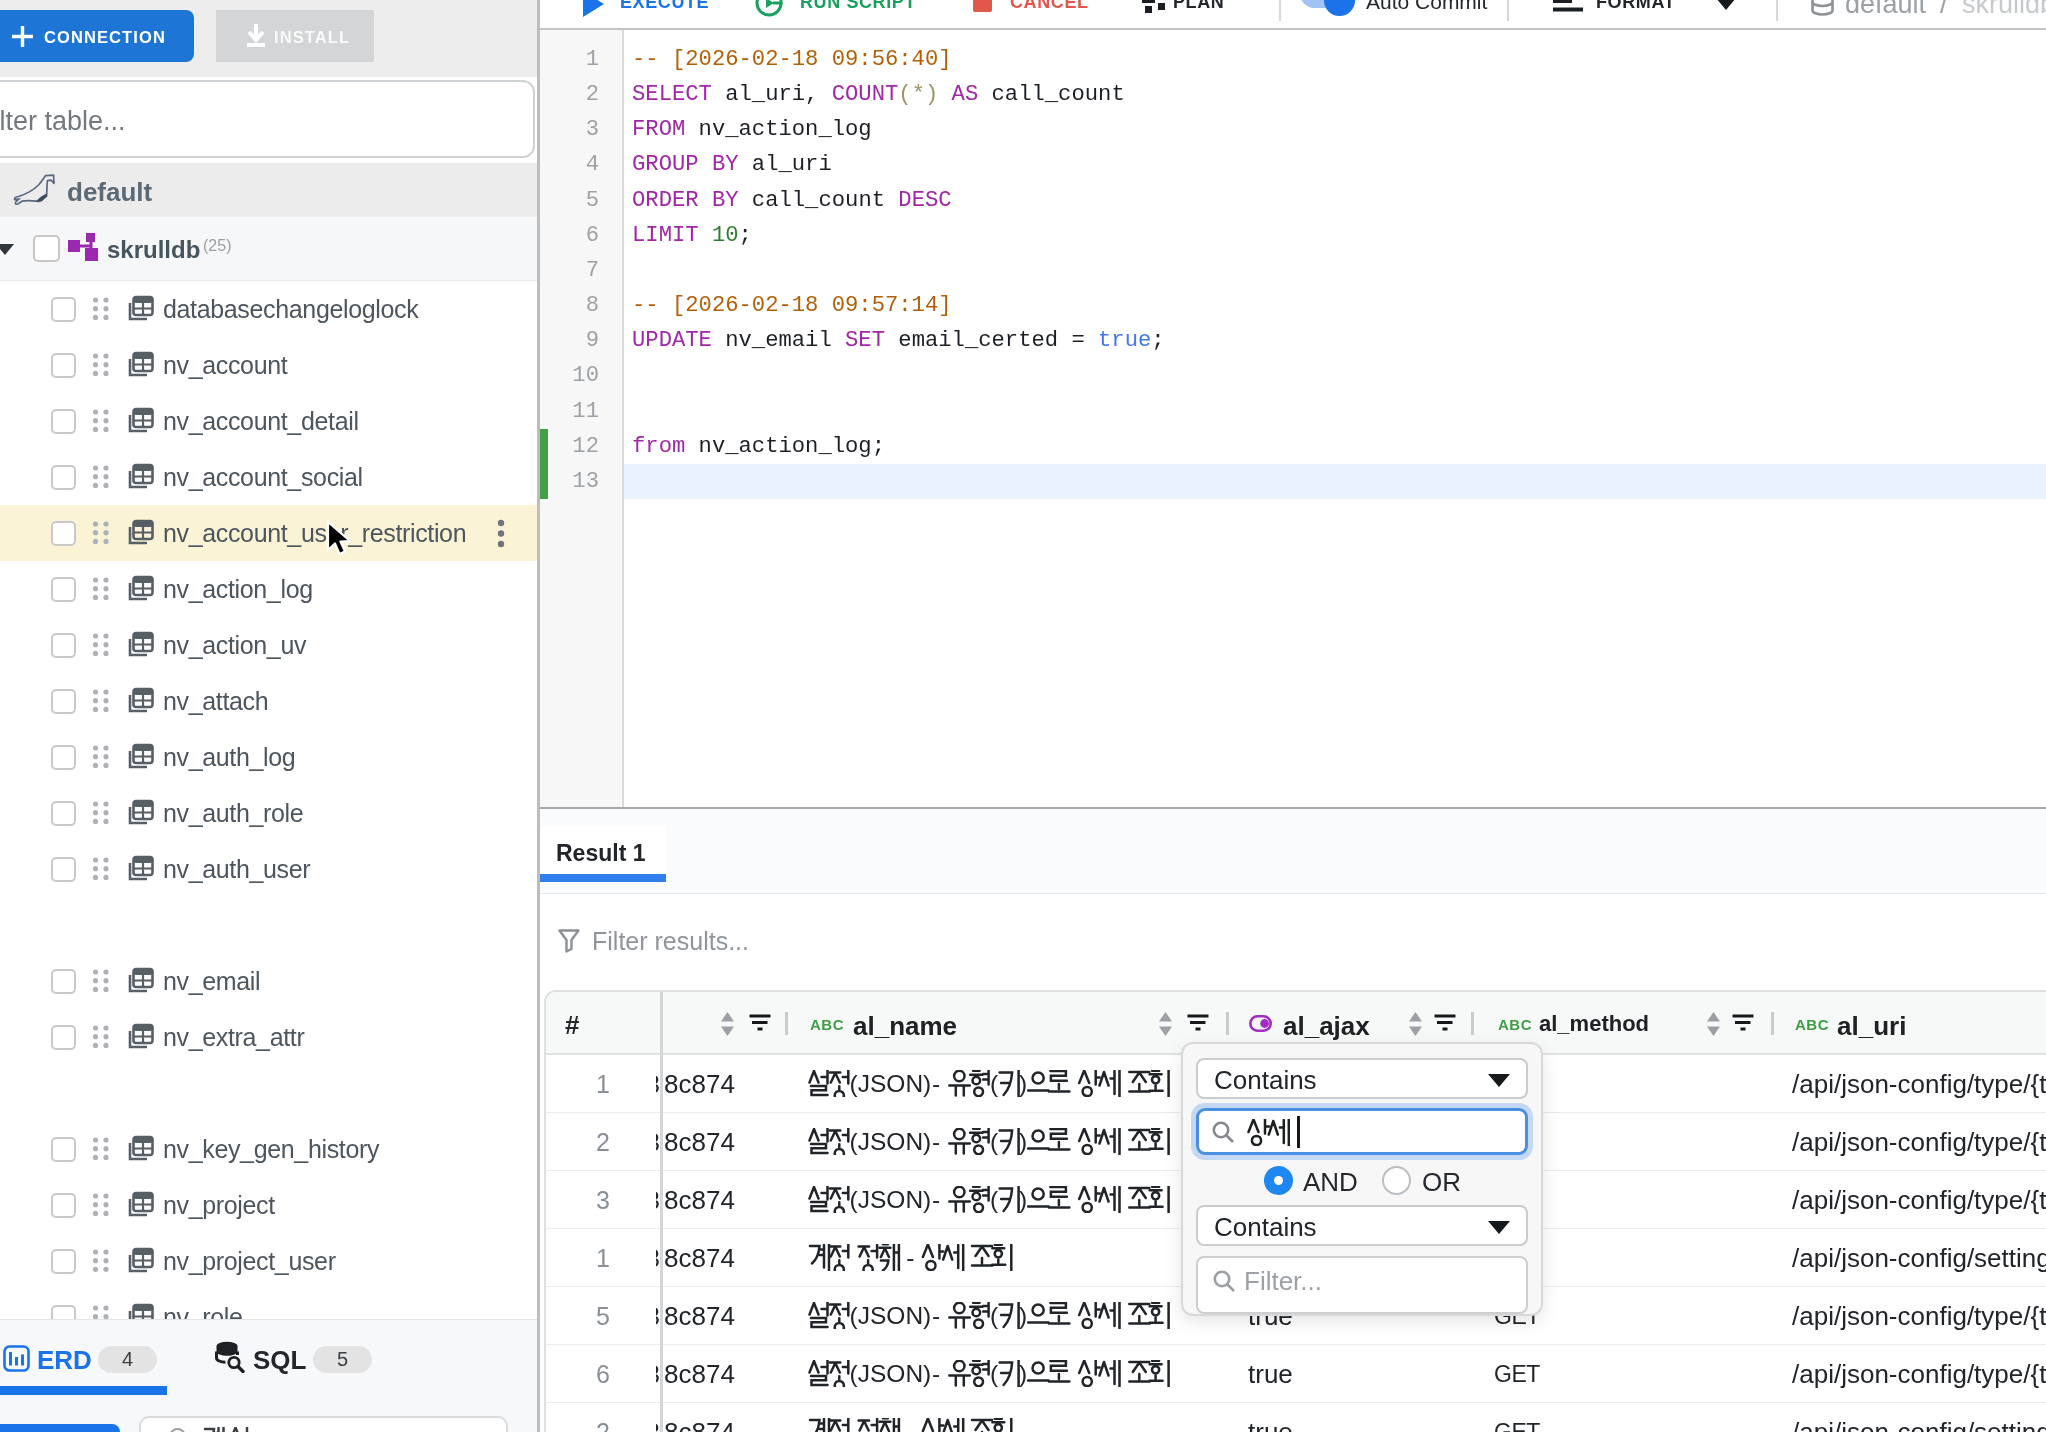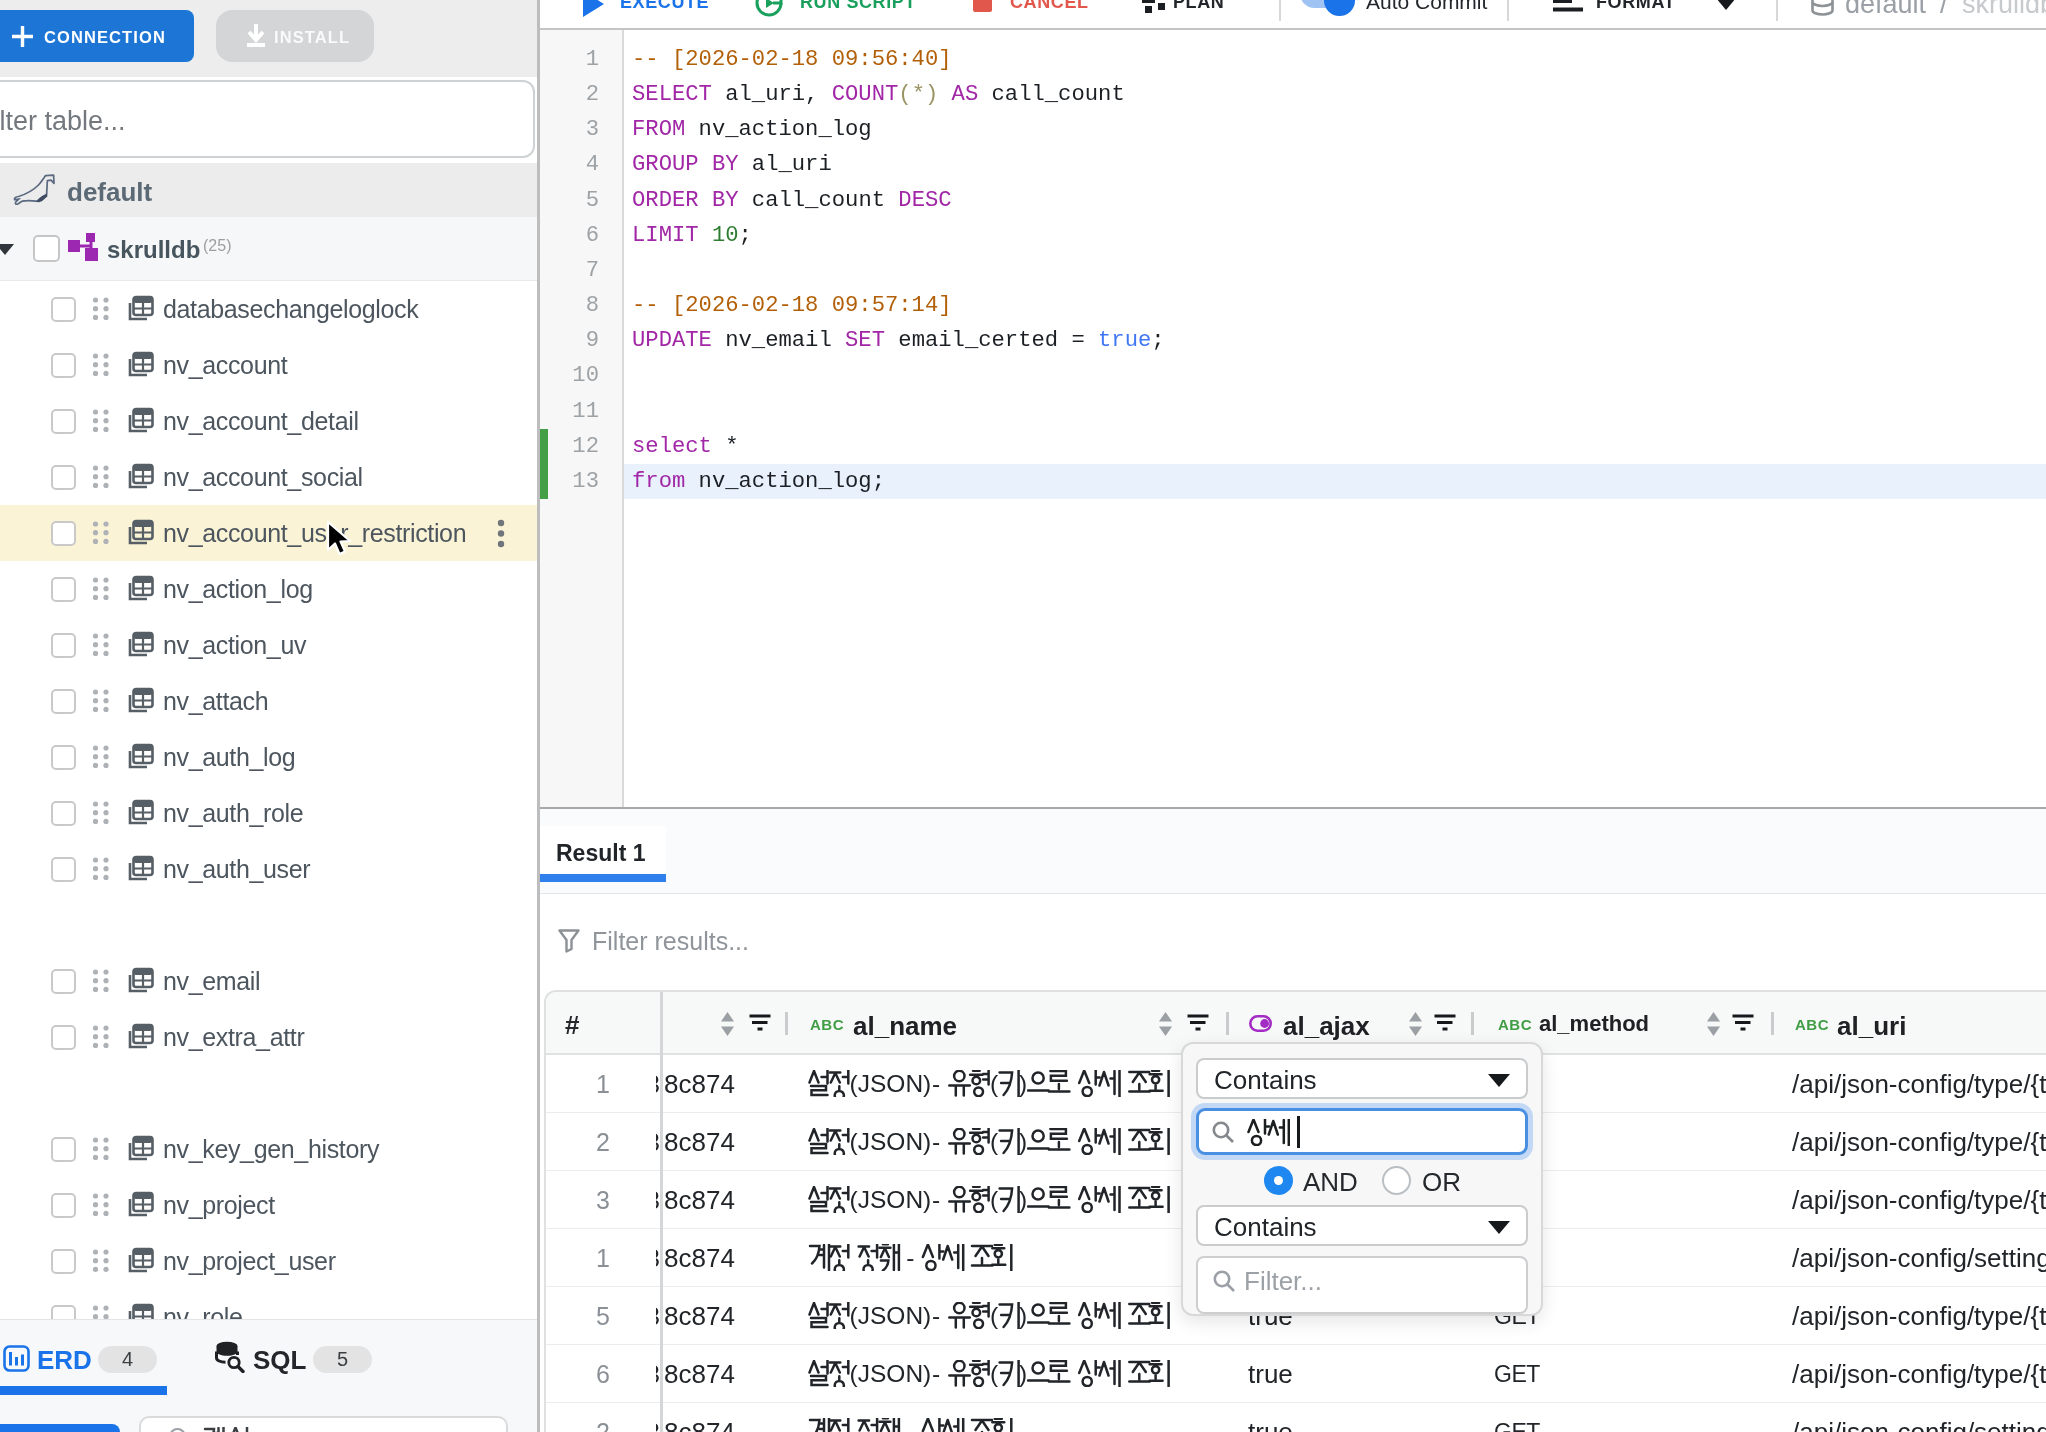--- a/index.html
+++ b/index.html
@@ -13,21 +13,21 @@
 
 <div class="abs" style="left:0;top:0;width:540px;height:1432px;background:#fff">
 <div class="abs" style="left:537px;top:0;width:3px;height:1432px;background:#bdbdbd;z-index:40"></div>
 <div class="abs" style="left:0;top:0;width:537px;height:77px;background:#ededed"></div>
 <div class="abs" style="left:-8px;top:10px;width:202px;height:52px;background:#1d76d6;border-radius:8px;z-index:2">
  <svg class="abs" style="left:18px;top:14px" width="25" height="25" viewBox="0 0 25 25">
           <path d="M12.5 2 V23 M2 12.5 H23" stroke="#fff" stroke-width="3.4"></path>
         </svg>
  <div class="abs" style="left:52px;top:18px;font-size:16.5px;font-weight:700;letter-spacing:1.1px;color:#fff">CONNECTION</div>
 </div>
-<div class="abs" style="left:216px;top:10px;width:158px;height:52px;background:#d3d5d7;border-radius:16px;z-index:2">
+<div class="abs" style="left:216px;top:10px;width:158px;height:52px;background:#d3d5d7;border-radius:0;z-index:2">
  <svg class="abs" style="left:27px;top:13px" width="26" height="27" viewBox="0 0 26 27">
           <path d="M13 1 V14 M6 9 L13 17 L20 9" stroke="#fff" stroke-width="4" fill="none"></path>
           <path d="M4 22 H22" stroke="#fff" stroke-width="4"></path>
         </svg>
  <div class="abs" style="left:58px;top:18px;font-size:16.5px;font-weight:700;letter-spacing:1.1px;color:#fafafa">INSTALL</div>
 </div>
 <div class="abs" style="left:-40px;top:80px;width:575px;height:78px;background:#fff;border:2px solid #cfd2d4;border-radius:12px">
  <div class="abs" style="left:15px;top:24px;font-size:27px;color:#72787d">Filter table...</div>
 </div>
 <div class="abs" style="left:0;top:163px;width:537px;height:54px;background:#ececec">
@@ -456,21 +456,20 @@
         <div style="height:35.17px;line-height:35.17px;white-space:pre"><span style="color:#a127a7">SELECT</span> al_uri, <span style="color:#a127a7">COUNT</span><span style="color:#9b9465">(*)</span> <span style="color:#a127a7">AS</span> call_count</div>
         <div style="height:35.17px;line-height:35.17px;white-space:pre"><span style="color:#a127a7">FROM</span> nv_action_log</div>
         <div style="height:35.17px;line-height:35.17px;white-space:pre"><span style="color:#a127a7">GROUP</span> <span style="color:#a127a7">BY</span> al_uri</div>
         <div style="height:35.17px;line-height:35.17px;white-space:pre"><span style="color:#a127a7">ORDER</span> <span style="color:#a127a7">BY</span> call_count <span style="color:#a127a7">DESC</span></div>
         <div style="height:35.17px;line-height:35.17px;white-space:pre"><span style="color:#a127a7">LIMIT</span> <span style="color:#2f7d33">10</span>;</div>
         <div style="height:35.17px;line-height:35.17px;white-space:pre">&nbsp;</div>
         <div style="height:35.17px;line-height:35.17px;white-space:pre"><span style="color:#b25f07">-- [2026-02-18 09:57:14]</span></div>
         <div style="height:35.17px;line-height:35.17px;white-space:pre"><span style="color:#a127a7">UPDATE</span> nv_email <span style="color:#a127a7">SET</span> email_certed = <span style="color:#4077f2">true</span>;</div>
         <div style="height:35.17px;line-height:35.17px;white-space:pre">&nbsp;</div>
         <div style="height:35.17px;line-height:35.17px;white-space:pre">&nbsp;</div>
-        <div style="height:35.17px;line-height:35.17px;white-space:pre"><span style="color:#a127a7">select</span> *</div>
         <div style="height:35.17px;line-height:35.17px;white-space:pre"><span style="color:#a127a7">from</span> nv_action_log;</div>
       </div>
 </div>
 <div class="abs" style="left:540px;top:807px;width:1506px;height:2.5px;background:#a8a8a8"></div>
 <div class="abs" style="left:540px;top:809px;width:1506px;height:85px;background:#fafbfc;border-bottom:1px solid #e4e7e9"></div>
 <div class="abs" style="left:540px;top:826px;width:126px;height:55px;background:#fff"></div>
 <div class="abs" style="left:556px;top:840px;font-size:23px;font-weight:700;color:#212529">Result 1</div>
 <div class="abs" style="left:540px;top:874px;width:126px;height:8px;background:#2f80ed"></div>
 <svg class="abs" style="left:558px;top:929px" width="22" height="24" viewBox="0 0 22 24">
  <path d="M1.5 1.5 H20.5 L13.5 11 V20 L8.5 22.5 V11 Z" fill="none" stroke="#8c9196" stroke-width="2.4" stroke-linejoin="round"></path>

